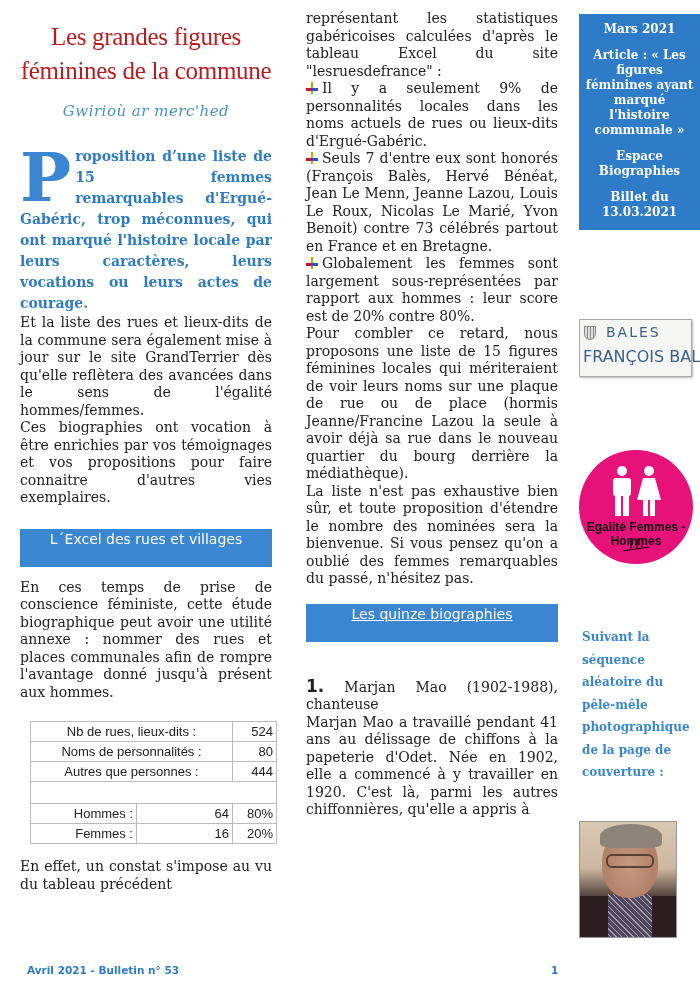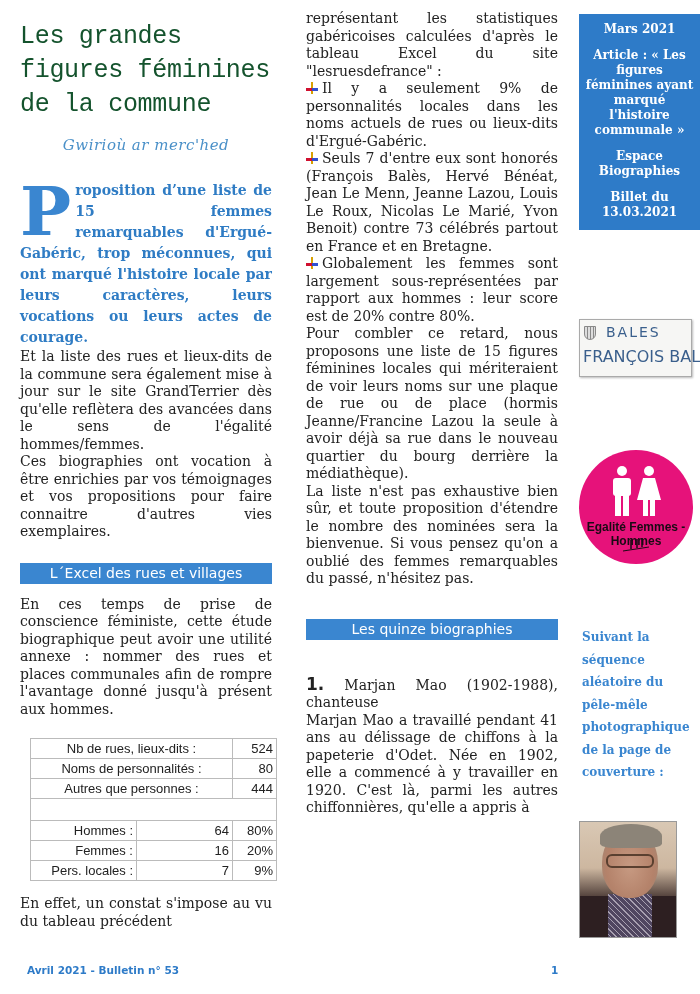--- a/index.html
+++ b/index.html
@@ -3,30 +3,30 @@
 <meta charset="utf-8">
 <style>
   * { box-sizing: border-box; margin: 0; padding: 0; }
   html, body { width: 700px; height: 994px; background: #ffffff; overflow: hidden; }
   body { position: relative; font-family: "DejaVu Serif", serif; color: #222; }
 
   .col1 { position: absolute; left: 20px; top: 14px; width: 252px; }
   .col2 { position: absolute; left: 306px; top: 10px; width: 252px; }
   .col3 { position: absolute; left: 579px; top: 14px; width: 126px; }
 
-  .title { font-family: Liberation Mono, monospace; color: #14532d; font-size: 25px; line-height: 34px; text-align: left; font-weight: normal; letter-spacing: -0.3px; margin-top: 6px; }
+  .title { font-family: Liberation Serif, serif; color: #b91c1c; font-size: 25px; line-height: 34px; text-align: center; font-weight: normal; letter-spacing: -0.3px; margin-top: 6px; }
   .subtitle { font-family: "DejaVu Serif", serif; font-style: italic; color: #4a90c8; font-size: 15px; text-align: center; margin-top: 14px; letter-spacing: 0.5px; }
 
   .lead { margin-top: 26px; color: #2f7cc4; font-weight: bold; font-size: 14px; line-height: 21px; text-align: justify; }
   .dropcap { float: left; font-family: "DejaVu Serif", serif; font-weight: bold; font-size: 68px; line-height: 58px; margin: 2px 4px 0 0; color: #3a86d0; }
 
   p.body { font-size: 14px; line-height: 17.5px; text-align: justify; margin-top: 0; color: #222; }
   .col2 p.body:first-child { margin-top: 0; }
 
-  .section-bar { background: #3a86d0; color: #fff; font-family: "DejaVu Sans", sans-serif; font-size: 14px; text-align: center; padding: 2px 0 3px; margin-top: 14px; }
+  .section-bar { background: #3a86d0; color: #fff; font-family: "DejaVu Sans", sans-serif; font-size: 14px; text-align: center; padding: 2px 0 20px; margin-top: 14px; }
 
   table.stats { border-collapse: collapse; margin-top: 20px; margin-left: 10px; width: 247px; font-family: "Liberation Sans", sans-serif; font-size: 13px; }
   table.stats td { border: 1px solid #bbb; height: 20px; padding: 0 3px; }
   td.lbl { text-align: center; }
   td.num { text-align: right; }
   td.rlbl { text-align: right; }
 
   .bullet { display: inline-block; width: 12px; height: 12px; position: relative; margin-right: 4px; vertical-align: -1px; }
   .bullet::before { content: ""; position: absolute; left: 5px; top: 0; width: 2px; height: 12px; background: #d8a000; }
   .bullet::after { content: ""; position: absolute; left: 0; top: 6px; width: 12px; height: 3px; background: linear-gradient(90deg, #d01030 50%, #3050d0 50%); }
@@ -99,25 +99,20 @@
     <tr>
       <td class="rlbl" style="width:106px;padding-left:28px;">Hommes :</td>
       <td class="num" style="width:96px;">64</td>
       <td class="num">80%</td>
     </tr>
     <tr>
       <td class="rlbl">Femmes :</td>
       <td class="num">16</td>
       <td class="num">20%</td>
     </tr>
-    <tr>
-      <td class="rlbl">Pers. locales :</td>
-      <td class="num">7</td>
-      <td class="num">9%</td>
-    </tr>
   </tbody>
     </table>
 
   <p class="body" style="margin-top:14px;">En effet, un constat s'impose au vu du tableau précédent</p>
 </div>
 
 <div class="col2">
   <p class="body">représentant les statistiques gabéricoises calculées d'après le tableau Excel du site "lesruesdefrance" :</p>
 
   <p class="body">
@@ -126,21 +121,21 @@
   <p class="body">
     <span class="bullet"></span><span>Seuls 7 d'entre eux sont honorés (François Balès, Hervé Bénéat, Jean Le Menn, Jeanne Lazou, Louis Le Roux, Nicolas Le Marié, Yvon Benoit) contre 73 célébrés partout en France et en Bretagne.</span>
   </p>
   <p class="body">
     <span class="bullet"></span><span>Globalement les femmes sont largement sous-représentées par rapport aux hommes : leur score est de 20% contre 80%.</span>
   </p>
 
   <p class="body">Pour combler ce retard, nous proposons une liste de 15 figures féminines locales qui mériteraient de voir leurs noms sur une plaque de rue ou de place (hormis Jeanne/Francine Lazou la seule à avoir déjà sa rue dans le nouveau quartier du bourg derrière la médiathèque).</p>
   <p class="body">La liste n'est pas exhaustive bien sûr, et toute proposition d'étendre le nombre des nominées sera la bienvenue. Si vous pensez qu'on a oublié des femmes remarquables du passé, n'hésitez pas.</p>
 
-  <div class="section-bar" style="margin-top:31px;">Les quinze biographies</div>
+  <div class="section-bar" style="margin-top:16px;text-decoration:underline;">Les quinze biographies</div>
 
   <div class="bio-title" style="margin-top:36px;">
     <span class="bio-num">1.</span>
     <span>Marjan Mao (1902-1988), chanteuse</span>
   </div>
   <p class="body">Marjan Mao a travaillé pendant 41 ans au délissage de chiffons à la papeterie d'Odet. Née en 1902, elle a commencé à y travailler en 1920. C'est là, parmi les autres chiffonnières, qu'elle a appris à</p>
 </div>
 
 <div class="col3">
   <div class="sidebox">

